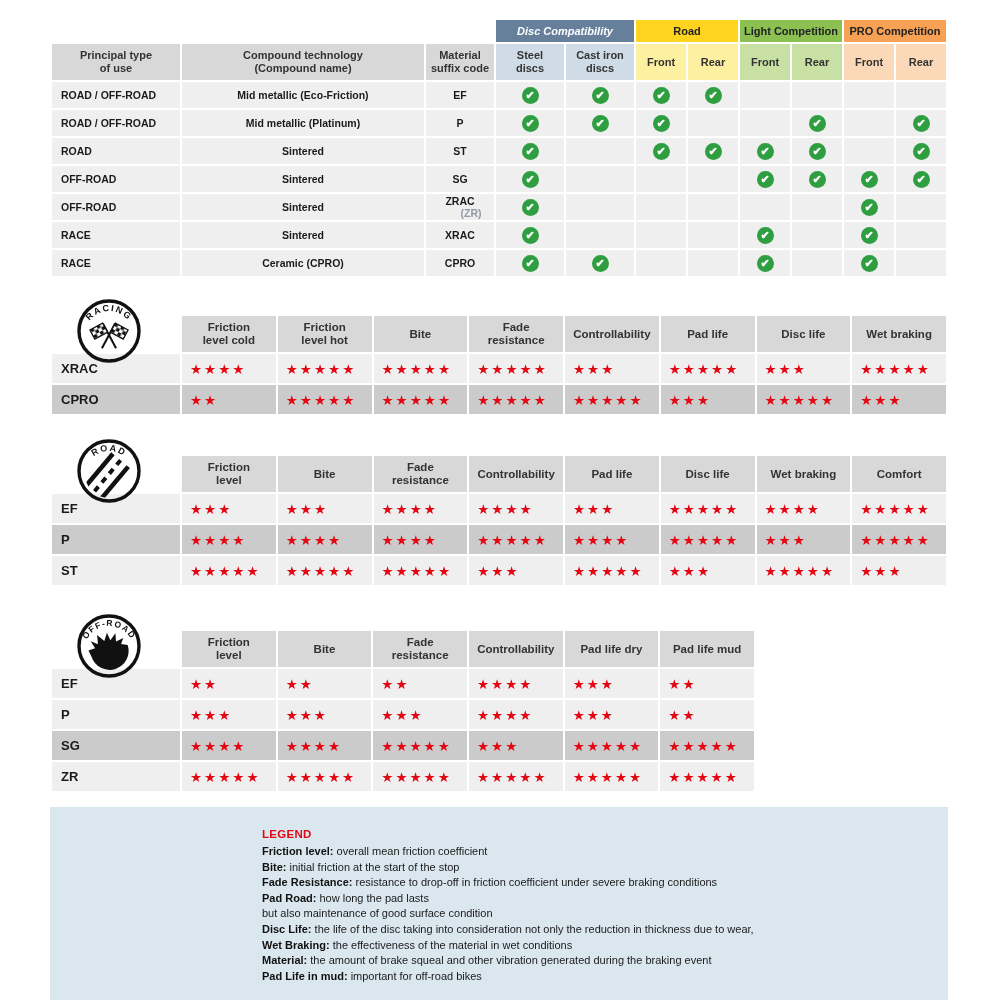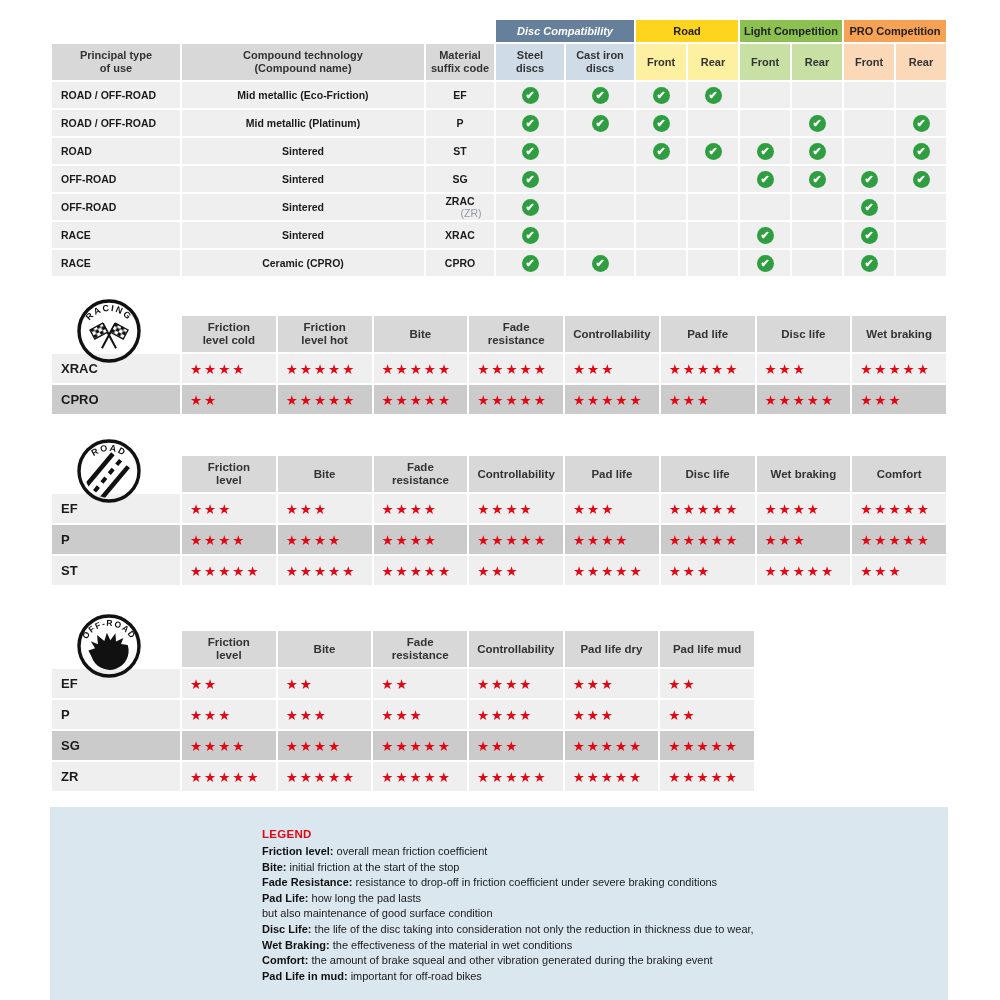--- a/index.html
+++ b/index.html
@@ -17,21 +17,21 @@
   .compat col.w-code{width:68px}
   .compat col.w-disc{width:68px}
   .compat col.w-fr{width:50px}
   .compat .blank{background:transparent;}
   .group-hdr{height:20px;font-size:11px;font-weight:bold;text-align:center;}
   .col-hdr{height:34px;font-size:11px;font-weight:bold;text-align:center;
            line-height:13px;white-space:pre-line;}
   .compat .cell{height:24px;background:var(--row-light);font-size:10.5px;
                 font-weight:bold;text-align:center;}
   .compat .use{text-align:left;padding-left:9px;margin-left:48px;}
-  .code-note{color:#8f9aa6;font-weight:normal;margin-left:22px;}
+  .code-note{color:#8f9aa6;font-weight:bold;margin-left:22px;}
   .check{display:inline-flex;align-items:center;justify-content:center;
          width:17px;height:17px;border-radius:50%;background:var(--check-green);
          color:#fff;font-size:11px;line-height:17px;}
 
   .tint-slate{background:var(--slate);color:#fff;font-style:italic;}
   .tint-yellow{background:var(--yellow);color:#222;}
   .tint-green{background:var(--green);color:#222;}
   .tint-orange{background:var(--orange);color:#222;}
   .tint-gray{background:var(--gray-header);color:#333;}
   .tint-blue-light{background:var(--blue-light);color:#333;margin-left:16px;}
@@ -419,22 +419,22 @@
         </tbody>
     </table>
   </section>
 
   <div class="legend">
     <div class="legend-title">LEGEND</div>
     <div id="legend-items">
         <div class="legend-line"><b>Friction level: </b><span>overall mean friction coefficient</span></div>
         <div class="legend-line"><b>Bite: </b><span>initial friction at the start of the stop</span></div>
         <div class="legend-line"><b>Fade Resistance: </b><span>resistance to drop-off in friction coefficient under severe braking conditions</span></div>
-        <div class="legend-line"><b>Pad Life: </b><span>how long the pad lasts</span></div>
+        <div class="legend-line"><b>Pad Road: </b><span>how long the pad lasts</span></div>
         <div class="legend-line"><span>but also maintenance of good surface condition</span></div>
         <div class="legend-line"><b>Disc Life: </b><span>the life of the disc taking into consideration not only the reduction in thickness due to wear,</span></div>
         <div class="legend-line"><b>Wet Braking: </b><span>the effectiveness of the material in wet conditions</span></div>
-        <div class="legend-line"><b>Comfort: </b><span>the amount of brake squeal and other vibration generated during the braking event</span></div>
+        <div class="legend-line"><b>Material: </b><span>the amount of brake squeal and other vibration generated during the braking event</span></div>
         <div class="legend-line"><b>Pad Life in mud: </b><span>important for off-road bikes</span></div>
       </div>
   </div>
 
 </div>
 
 </body></html>

